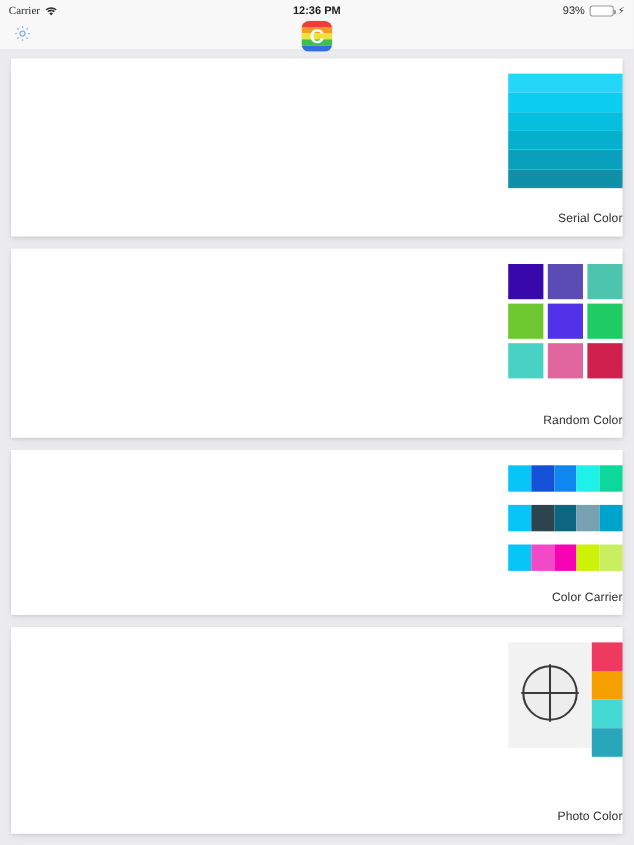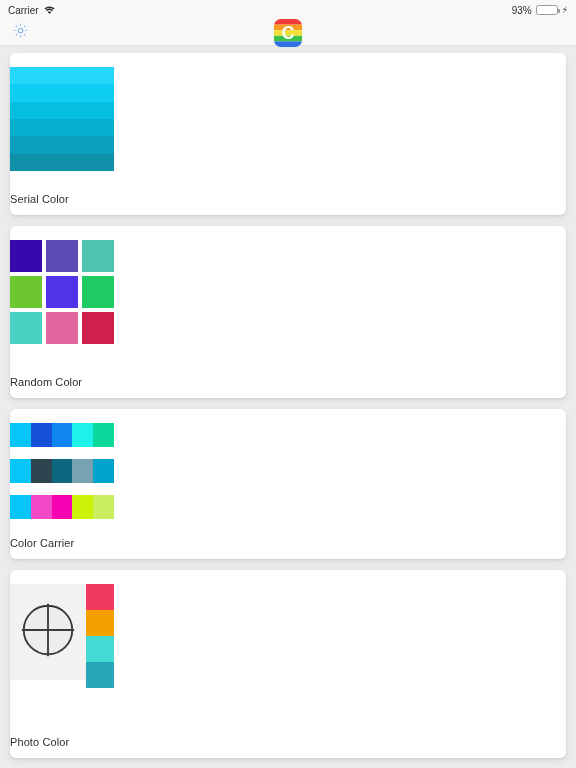--- a/index.html
+++ b/index.html
@@ -14,21 +14,21 @@
   .status-bar {
     height: 20px;
     background: #f8f8f8;
     display: flex;
     align-items: center;
     padding: 0 8px;
     font-size: 10px;
     color: #2b2b2b;
     position: relative;
   }
-  .status-left { display: flex; align-items: center; gap: 5px; }
+  .status-left { display: flex; align-items: center; gap: 5px; font-family: Liberation Serif, serif; }
   .status-center {
     position: absolute; left: 0; right: 0;
     text-align: center; font-size: 10px; font-weight: 600; color: #1b1b1b;
     pointer-events: none;
   }
   .status-right {
     margin-left: auto; display: flex; align-items: center; gap: 4px;
     font-size: 10px; z-index: 2;
   }
   .wifi-icon { display: inline-block; width: 11px; height: 9px; }
@@ -68,24 +68,24 @@
 
   
   .scroll-area {
     height: 722px;
     padding: 7px 10px 10px 10px;
     display: flex; flex-direction: column; gap: 11px;
     background: #ececee;
   }
   .card {
     background: #ffffff;
-    border-radius: 6px;
+    border-radius: 0;
     box-shadow: 0 1px 3px rgba(0,0,0,0.10), 0 4px 10px rgba(0,0,0,0.05);
     display: flex; flex-direction: column;
-    align-items: flex-start; justify-content: center;
+    align-items: flex-end; justify-content: center;
     padding: 14px 0 10px 0;
   }
   .card-1 { height: 172px; }
   .card-2 { height: 184px; gap: 13px; }
   .card-3 { height: 160px; }
   .card-4 { height: 200px; }
   .card-label {
     font-size: 11px; color: #2f2f2f; margin-top: auto; padding-top: 10px;
     letter-spacing: 0.1px;
   }
@@ -128,20 +128,21 @@
   <div class="status-left">
     <span>Carrier</span>
     <span class="wifi-icon">
       <svg viewBox="0 0 16 12" width="11" height="9" aria-hidden="true">
         <path d="M8 11.2 L5.4 8.2 Q8 6.1 10.6 8.2 Z" fill="#2b2b2b"></path>
         <path d="M2.9 5.4 Q8 1.1 13.1 5.4 L11.7 7 Q8 3.9 4.3 7 Z" fill="#2b2b2b"></path>
         <path d="M0.6 2.8 Q8 -2.2 15.4 2.8 L14.1 4.4 Q8 0.1 1.9 4.4 Z" fill="#2b2b2b"></path>
       </svg>
     </span>
   </div>
+  <div class="status-center">12:36 PM</div>
   <div class="status-right">
     <span>93%</span>
     <span class="battery">
       <span class="battery-fill" style="width: 100%; background: rgb(76, 217, 100);"></span>
     </span>
     <span class="bolt">⚡</span>
   </div>
 </div>
 
 <div class="nav-bar">

